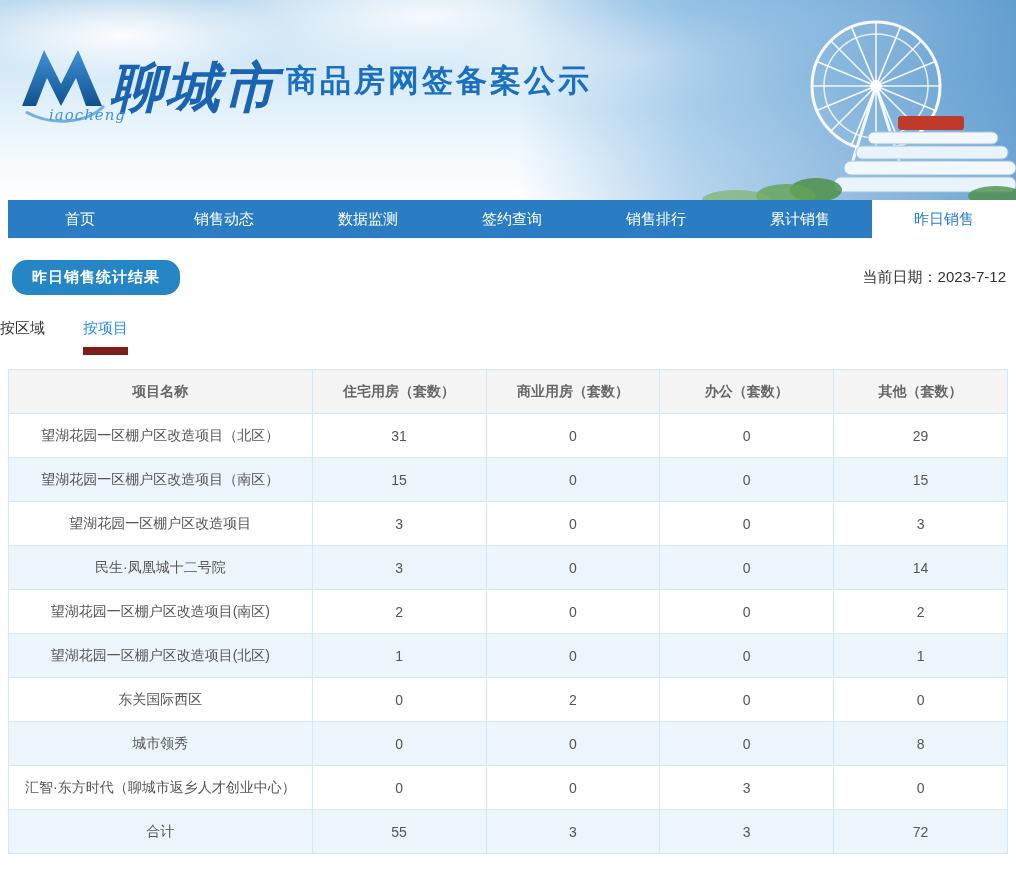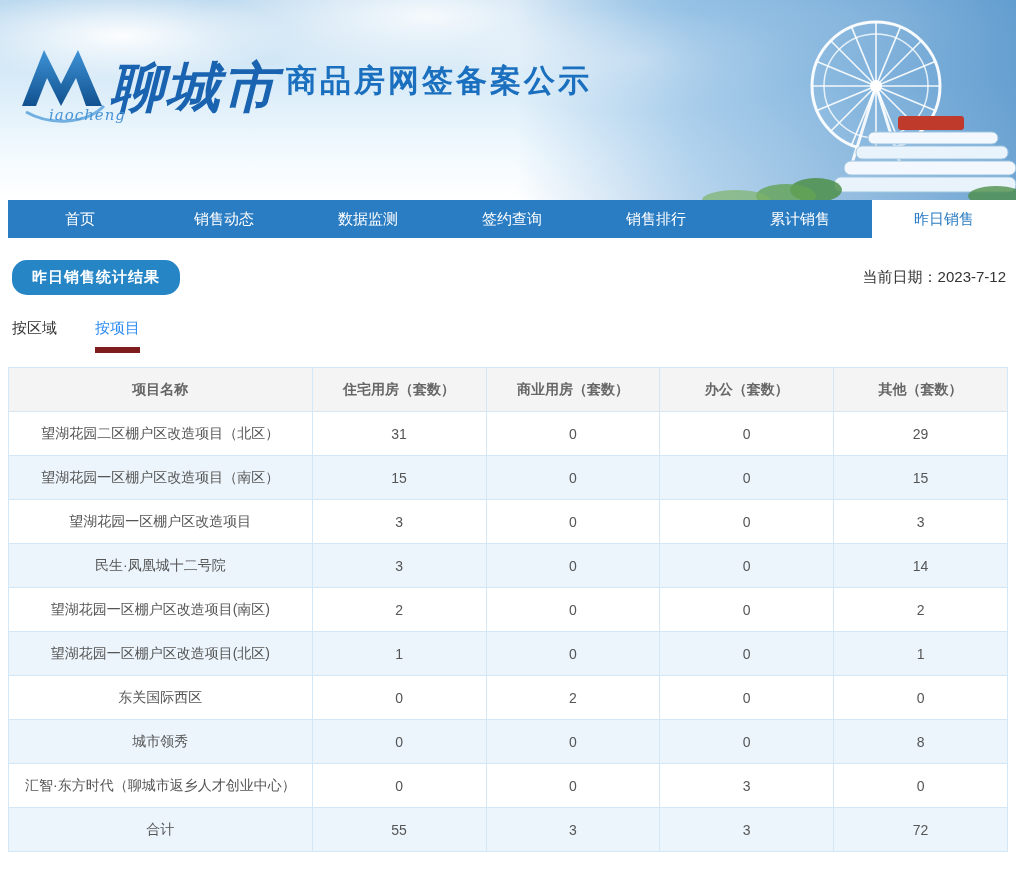--- a/index.html
+++ b/index.html
@@ -64,23 +64,23 @@
     display:flex; justify-content:space-between; align-items:center;
     margin:22px 10px 0 12px;
   }
   .page-title {
     background:#2585c5; color:#ffffff; font-size:15px;
     padding:8px 20px; font-weight:bold; letter-spacing:1px;border-radius:15px;
   }
   .current-date { font-size:15px; color:#333333; }
 
   
-  .tabs { display:flex; gap:38px; margin:24px 0 0 12px; }
+  .tabs { display:flex; gap:38px; margin:24px 0 0 0; }
   .tab { font-size:15px; color:#333333; padding-bottom:9px; cursor:pointer; }
-  .tab.active { color:#2d8cf0; border-bottom:6px solid #7f1d1d; }
+  .tab.active { color:#2d8cf0; border-bottom:8px solid #7f1d1d; }
 
   
   table.stats {
     width:1000px; margin:14px 8px 0 8px;
     border-collapse:collapse; table-layout:fixed;
   }
   .stats th, .stats td {
     border:1px solid #d3e7f6; height:43px;
     text-align:center; font-size:14px; padding:0 6px;
     overflow:hidden; white-space:nowrap;
@@ -182,21 +182,21 @@
     <tr>
         <th>项目名称</th>
         <th>住宅用房（套数）</th>
         <th>商业用房（套数）</th>
         <th>办公（套数）</th>
         <th>其他（套数）</th>
       </tr>
   </thead>
   <tbody>
       <tr>
-        <td>望湖花园二区棚户区改造项目（北区）</td>
+        <td>望湖花园一区棚户区改造项目（北区）</td>
         <td>31</td>
         <td>0</td>
         <td>0</td>
         <td>29</td>
       </tr>
       <tr>
         <td>望湖花园一区棚户区改造项目（南区）</td>
         <td>15</td>
         <td>0</td>
         <td>0</td>

